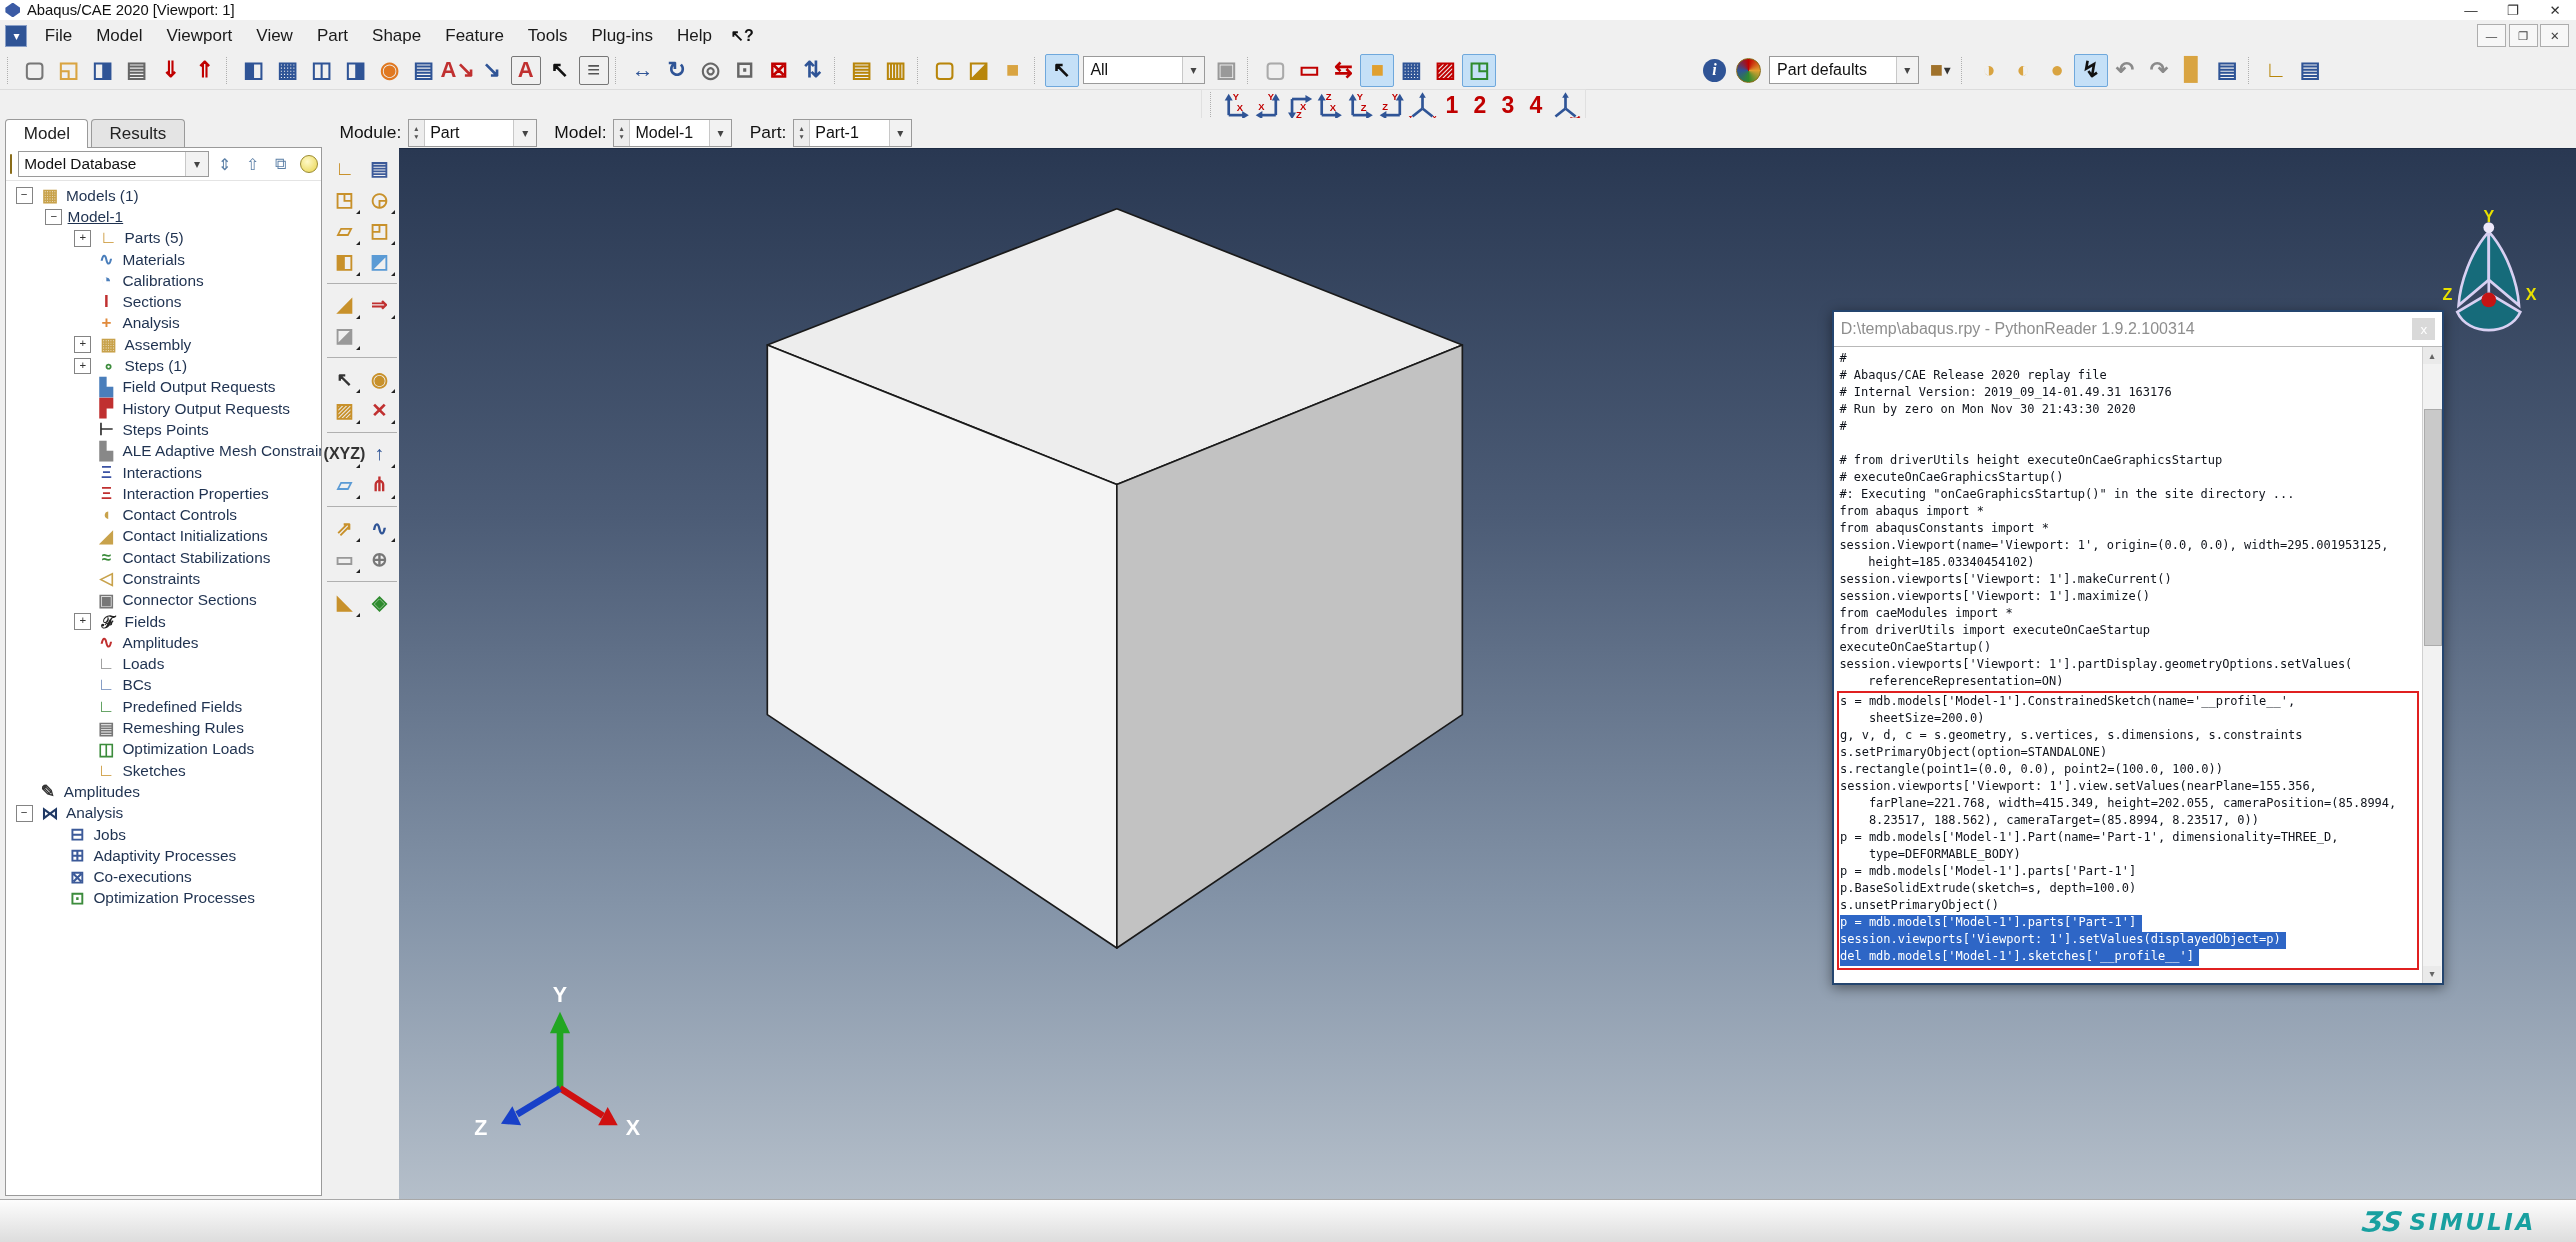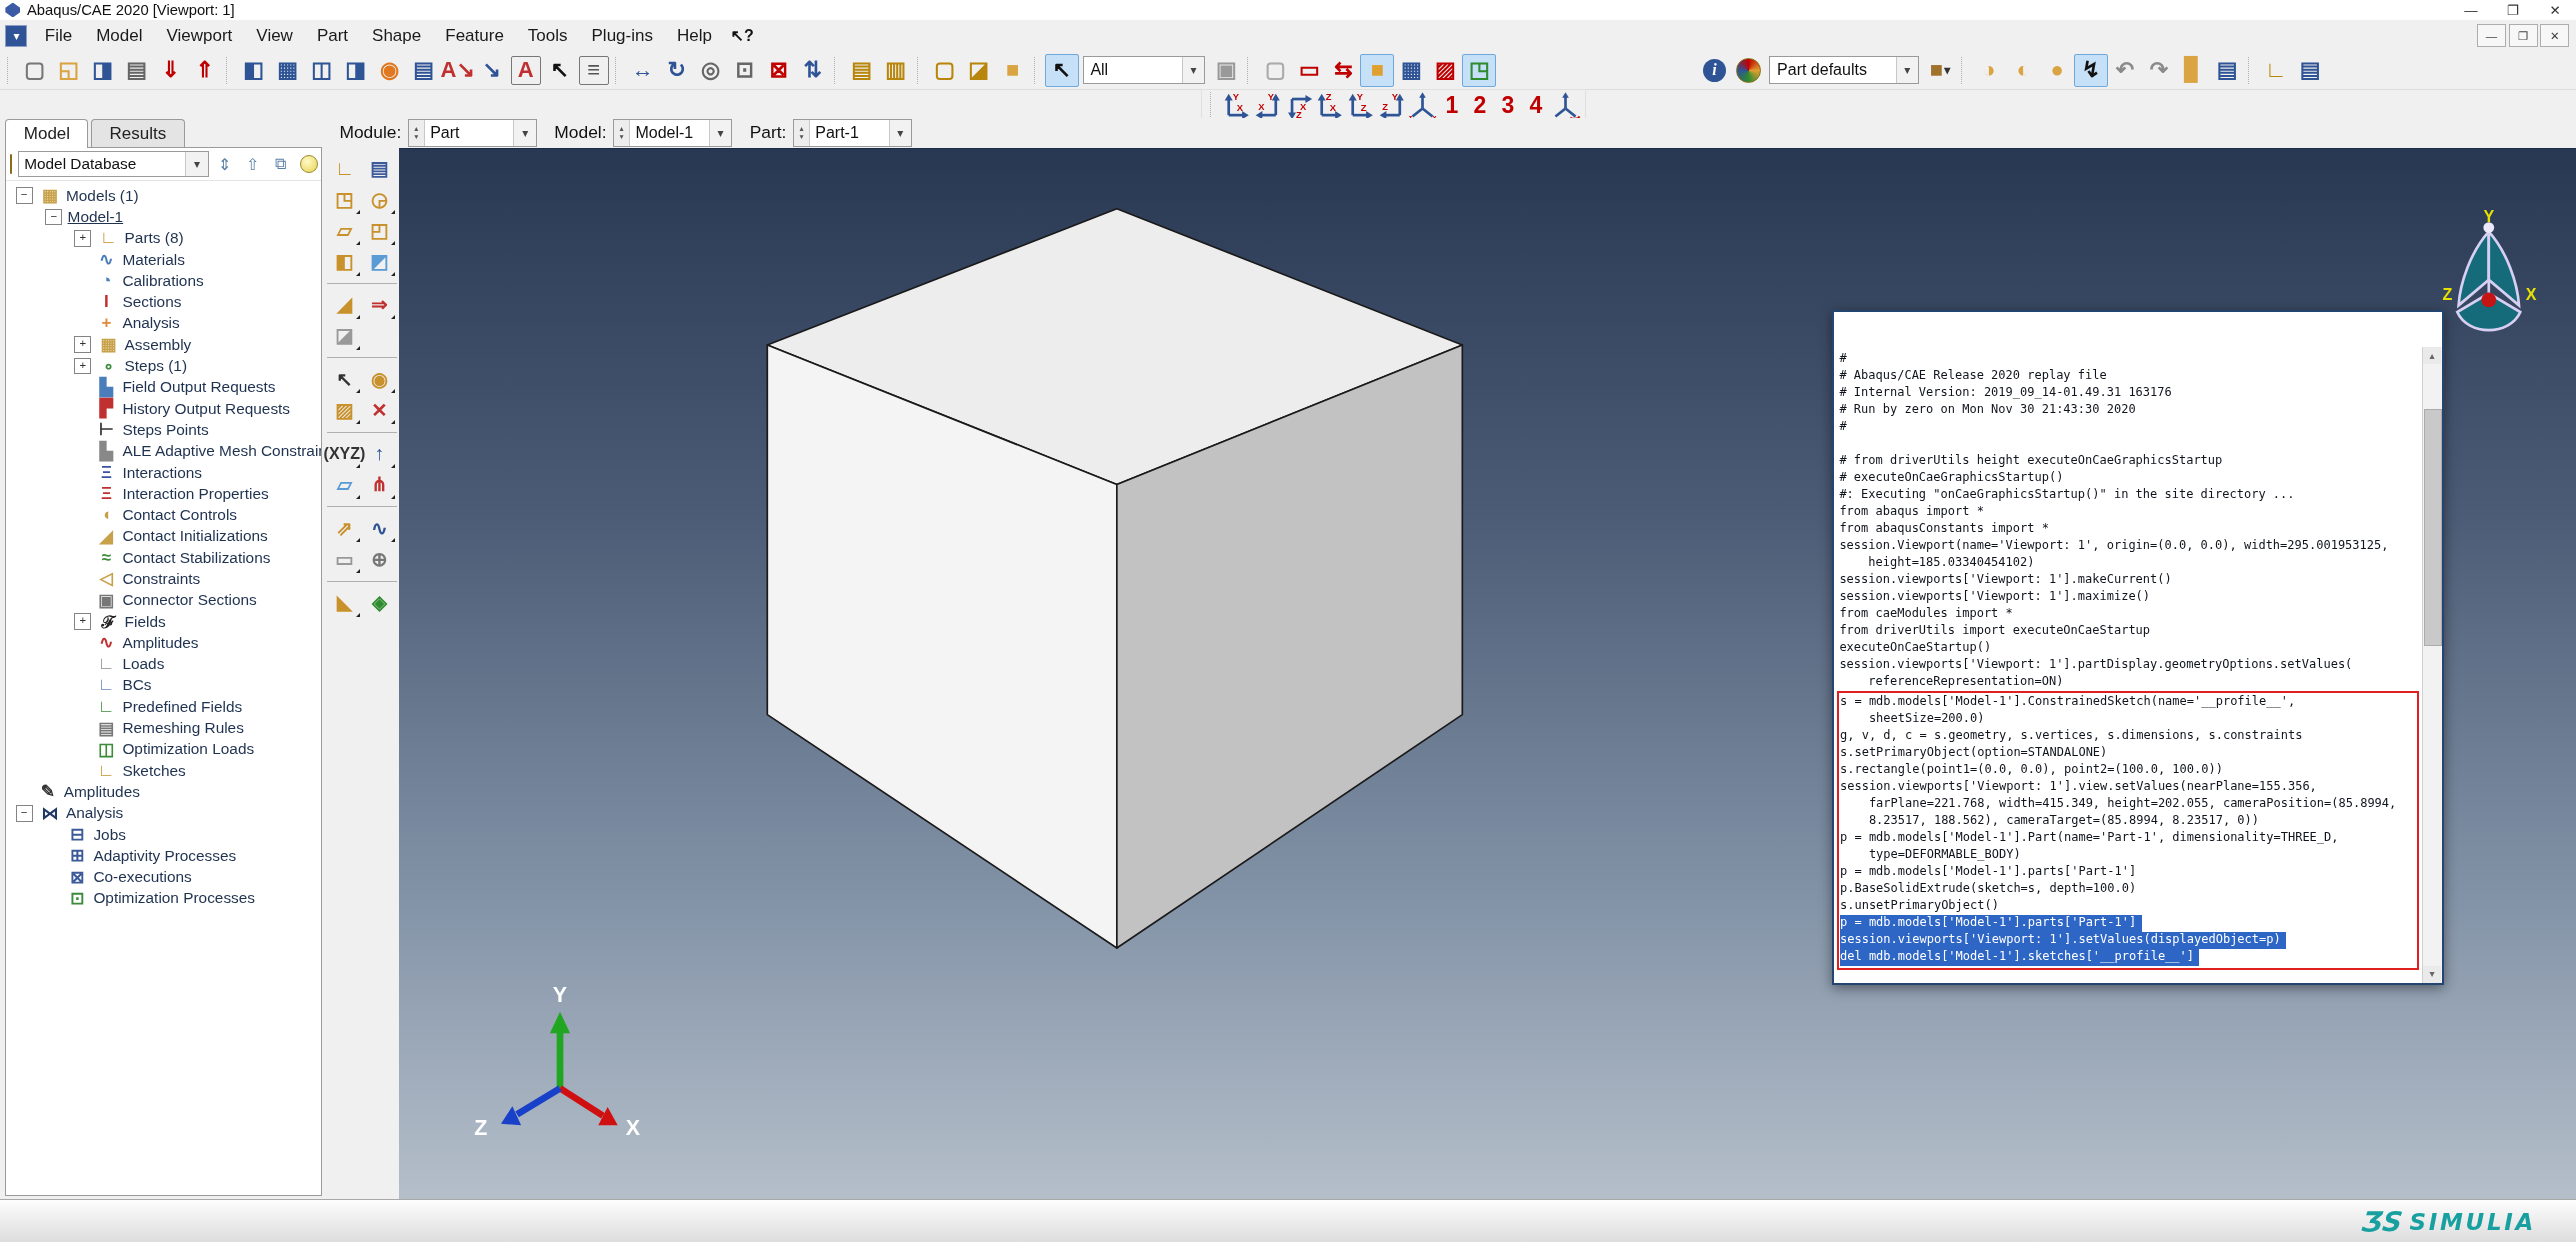--- a/index.html
+++ b/index.html
@@ -378,21 +378,21 @@
           <span class="tree-icon" style="color: rgb(200, 162, 75);">▦</span>
           <span class="tree-label">Models (1)</span>
         </div>
         <div class="tree-row" style="padding-left: 39px;">
           <span class="tree-expand">−</span>
           <span class="tree-label selected">Model-1</span>
         </div>
         <div class="tree-row" style="padding-left: 68px;">
           <span class="tree-expand">+</span>
           <span class="tree-icon" style="color: rgb(200, 145, 43);">∟</span>
-          <span class="tree-label">Parts (8)</span>
+          <span class="tree-label">Parts (5)</span>
         </div>
         <div class="tree-row" style="padding-left: 68px;">
           <span class="tree-expand-spacer"></span>
           <span class="tree-icon" style="color: rgb(74, 126, 187);">∿</span>
           <span class="tree-label">Materials</span>
         </div>
         <div class="tree-row" style="padding-left: 68px;">
           <span class="tree-expand-spacer"></span>
           <span class="tree-icon" style="color: rgb(74, 126, 187);">◔</span>
           <span class="tree-label">Calibrations</span>
@@ -608,20 +608,24 @@
         <circle cx="75" cy="22" r="8" fill="#EDE8FA"></circle>
         <circle cx="75" cy="130" r="11" fill="#C41414"></circle>
         <text x="67" y="14" fill="#E8E000" font-size="24" font-weight="bold">Y</text>
         <text x="6" y="130" fill="#E8E000" font-size="24" font-weight="bold">Z</text>
         <text x="130" y="130" fill="#E8E000" font-size="24" font-weight="bold">X</text>
       </g>
     </svg>
   </div>
 
   <div id="pyreader">
+    <div id="pr-titlebar">
+      <span id="pr-title">D:\temp\abaqus.rpy - PythonReader 1.9.2.100314</span>
+      <span id="pr-close">x</span>
+    </div>
     <div id="pr-content">
       <div>
           <div class="code-line">#</div>
           <div class="code-line"># Abaqus/CAE Release 2020 replay file</div>
           <div class="code-line"># Internal Version: 2019_09_14-01.49.31 163176</div>
           <div class="code-line"># Run by zero on Mon Nov 30 21:43:30 2020</div>
           <div class="code-line">#</div>
           <div class="code-line">&nbsp;</div>
           <div class="code-line"># from driverUtils height executeOnCaeGraphicsStartup</div>
           <div class="code-line"># executeOnCaeGraphicsStartup()</div>

